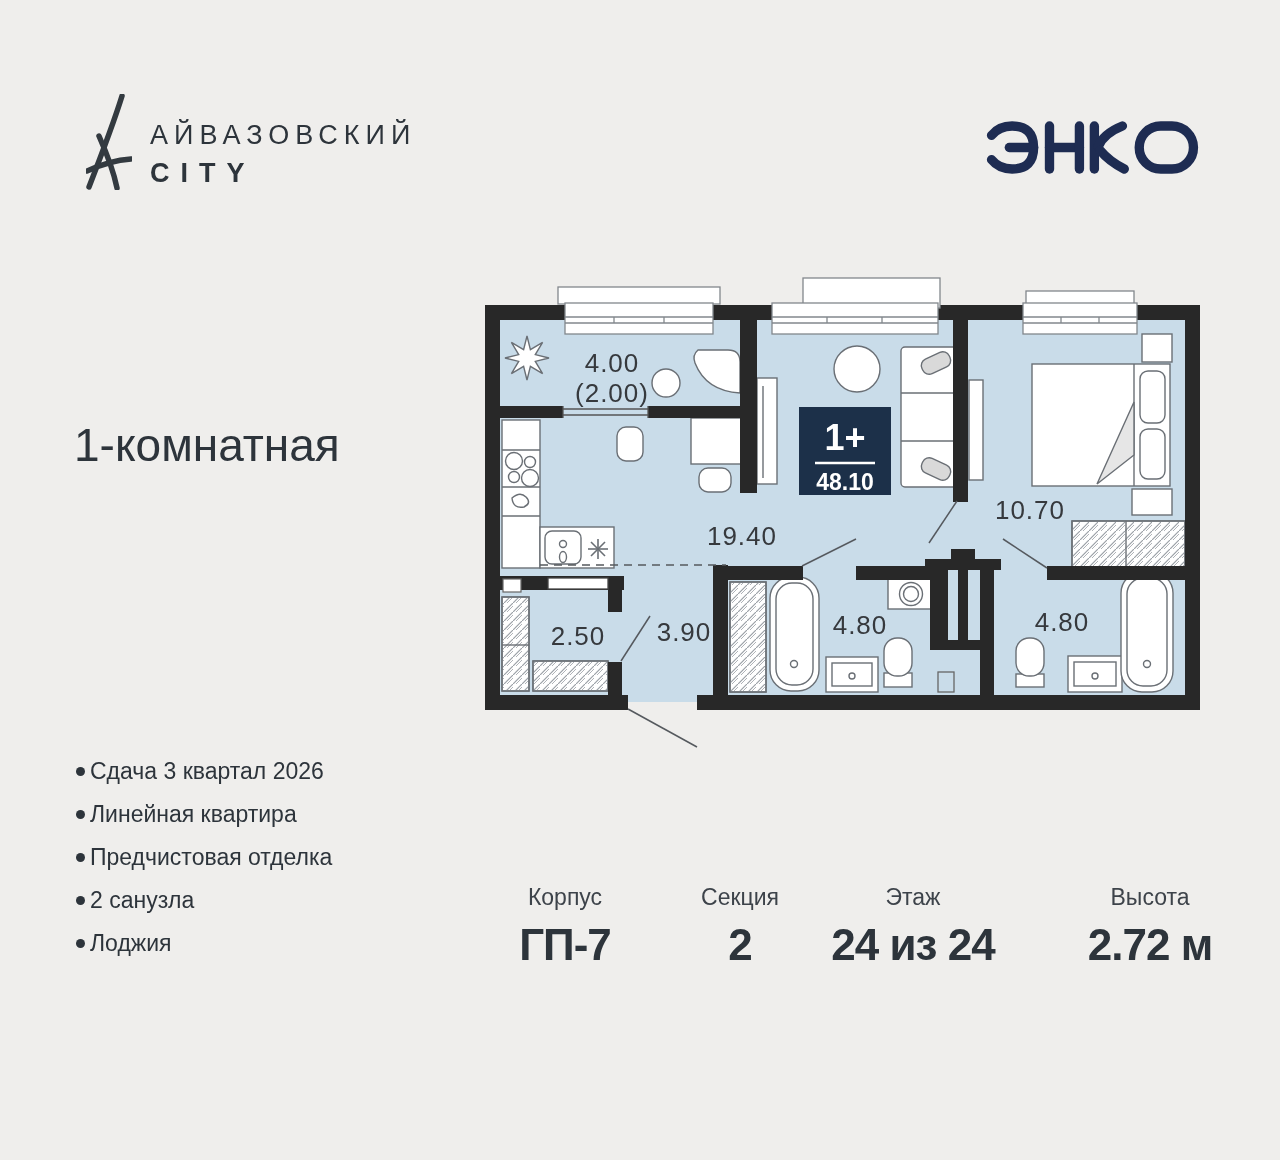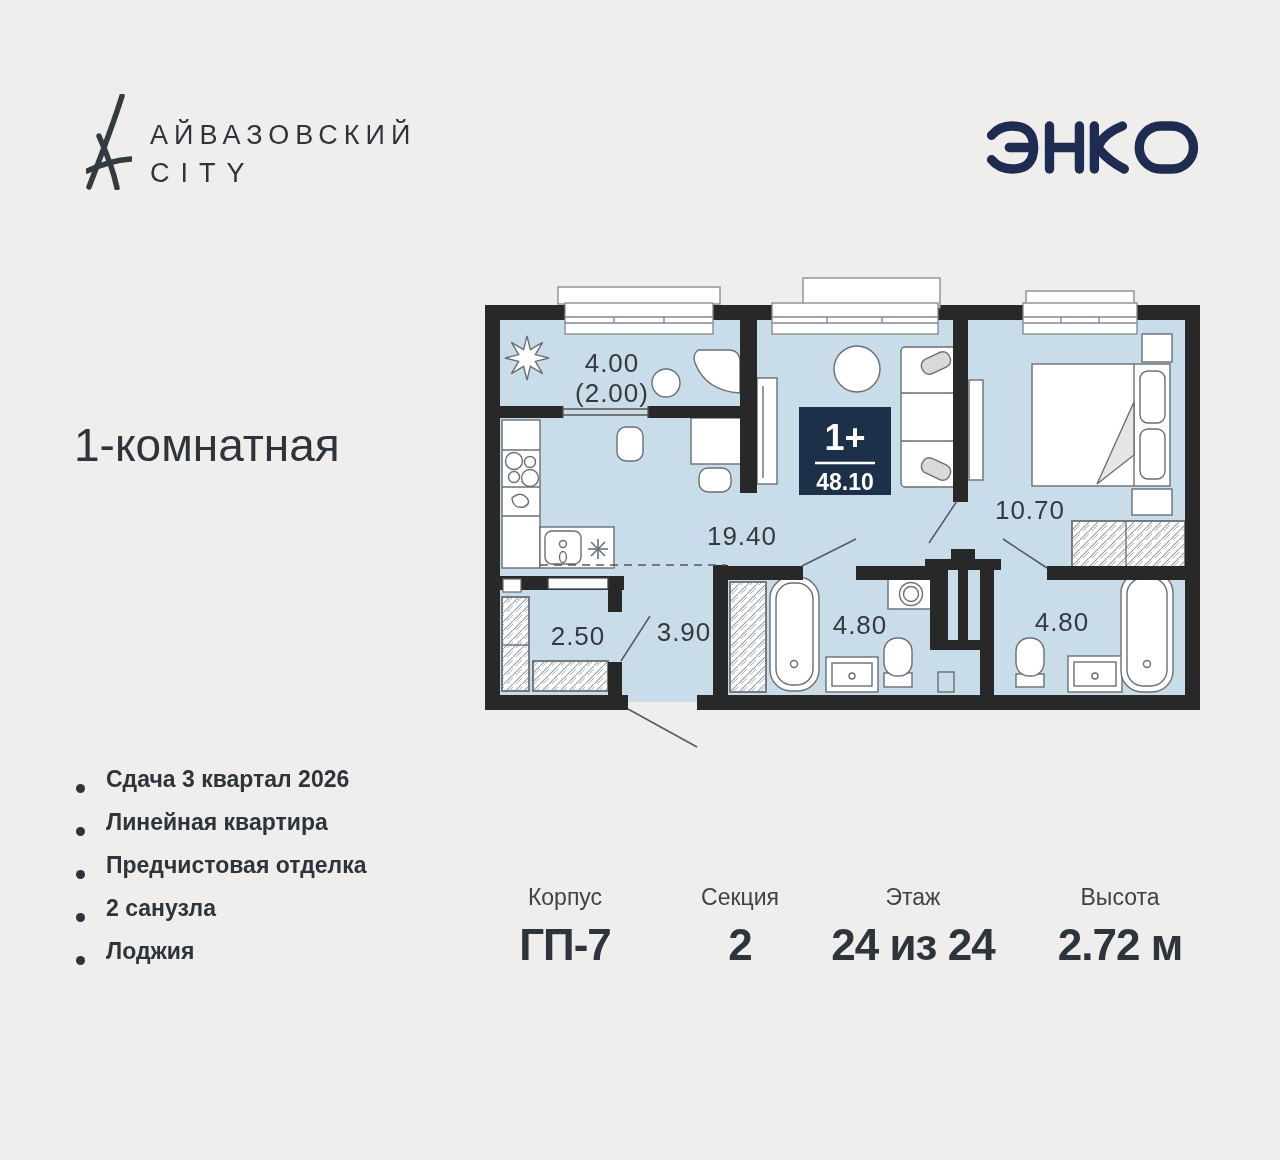--- a/index.html
+++ b/index.html
@@ -9,33 +9,33 @@
   *{margin:0;padding:0;box-sizing:border-box;}
   body{font-family:"Liberation Sans","DejaVu Sans",sans-serif;background:#888;}
   #stage{position:relative;width:1280px;height:1160px;background:var(--background);overflow:hidden;margin:0 auto;}
   .abs{position:absolute;}
 
   
   #brand{left:86px;top:94px;display:flex;align-items:flex-start;gap:18px;color:var(--text);}
   #brand .mark{width:46px;height:96px;}
   #brand .words{padding-top:26px;}
   #brand .l1{font-size:27px;letter-spacing:6px;font-weight:500;}
-  #brand .l2{font-size:27px;letter-spacing:11px;font-weight:400;margin-top:7px;}
+  #brand .l2{font-size:27px;letter-spacing:11px;font-weight:700;margin-top:7px;}
 
   
   #devlogo{left:985px;top:121px;width:215px;height:53px;}
 
   
   #area{left:74px;top:316px;color:var(--text);font-weight:700;font-size:88px;letter-spacing:-2px;line-height:1;}
   #area sup{font-size:46px;vertical-align:38px;letter-spacing:0;}
   #rooms{left:74px;top:418px;color:var(--text);font-size:46px;font-weight:400;}
 
   
   #features{left:76px;top:750px;list-style:none;}
-  #features li{display:flex;align-items:flex-end;gap:21px;height:43px;color:var(--text);font-size:23px;font-weight:700;}
+  #features li{display:flex;align-items:center;gap:5px;height:43px;color:var(--text);font-size:23px;font-weight:400;}
   #features li .dot{width:9px;height:9px;border-radius:50%;background:var(--text);flex:0 0 auto;}
 
   
   #plan{left:470px;top:260px;width:740px;height:500px;}
   #plan text{font-family:"Liberation Sans","DejaVu Sans",sans-serif;}
   .room-label{font-size:26px;fill:#36393d;letter-spacing:1px;}
 
   
   .detail{top:884px;transform:translateX(-50%);text-align:center;color:var(--text);}
   .detail .lbl{font-size:23px;font-weight:400;color:#3d434a;}
@@ -292,18 +292,18 @@
     <div class="val">ГП-7</div>
   </div>
   <div class="abs detail" style="left:740px;">
     <div class="lbl">Секция</div>
     <div class="val">2</div>
   </div>
   <div class="abs detail" style="left:913px;">
     <div class="lbl">Этаж</div>
     <div class="val">24 из 24</div>
   </div>
-  <div class="abs detail" style="left:1120px;">
+  <div class="abs detail" style="left:1150px;">
     <div class="lbl">Высота</div>
     <div class="val">2.72 м</div>
   </div>
 
 </div>
 
 </body></html>

